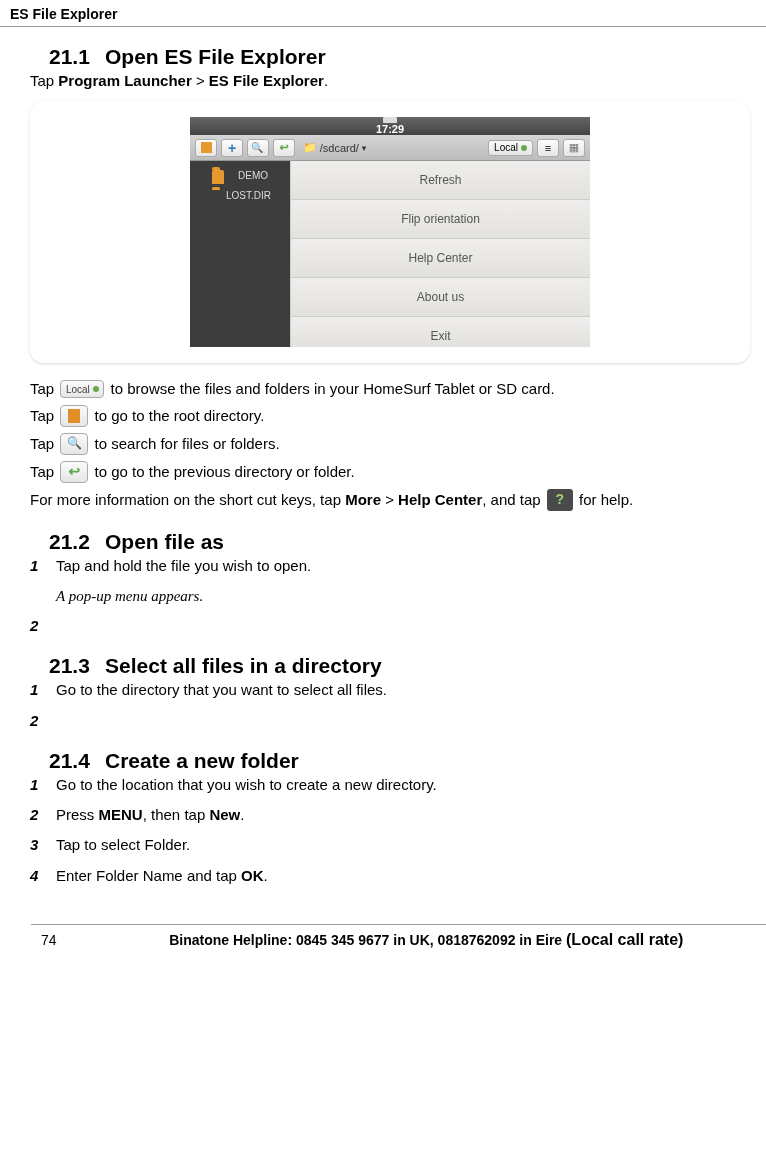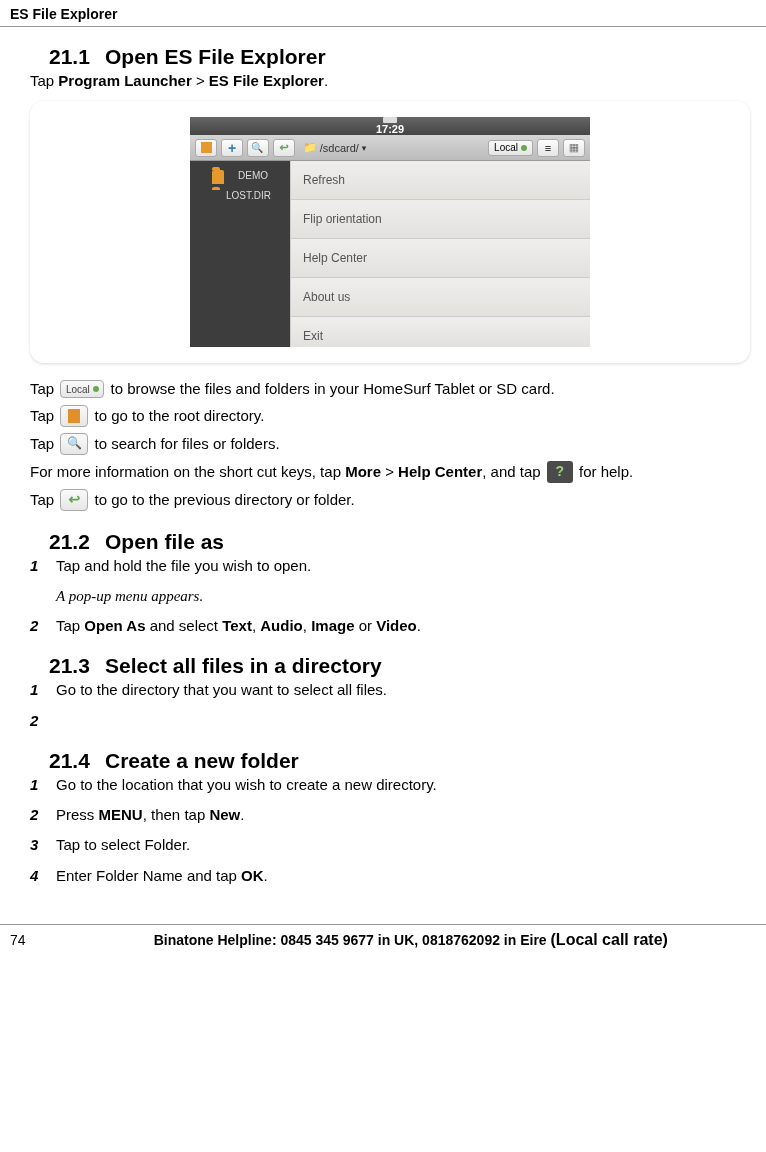--- a/index.html
+++ b/index.html
@@ -114,20 +114,21 @@
     background:#e9e8e5;
     border-left:1px solid #ccc;
     margin: 0 0 0 0;
   }
   .ctxmenu .mitem {
     padding: 12px 12px;
     border-bottom: 1px solid #ccc;
     color:#555;
     font-size:12px;
     background:linear-gradient(#efeeec,#e2e1de);
+    text-align:center;
   }
   .ctxmenu .mitem:last-child { border-bottom:none; padding-bottom:4px; }
 
   .inline-icon {
     display:inline-flex; align-items:center; justify-content:center;
     vertical-align:middle;
     width:28px; height:22px;
     border:1px solid #aaa; border-radius:4px;
     background:linear-gradient(#fafafa,#e6e6e6);
     margin: 0 2px;
@@ -150,20 +151,21 @@
   .numitem .num { font-style:italic; font-weight:bold; width:16px; flex-shrink:0; }
   .numitem .txt .b { font-weight:bold; }
   .numitem .sub { font-style:italic; display:block; margin-top:10px;font-family:Liberation Serif, serif; }
 
   .footer {
     border-top: 1px solid #999;
     margin-top: 20px;
     padding: 6px 10px 10px 10px;
     display:flex; align-items:center; gap: 40px;
     font-size: 14px;
+    margin-left: 31px;
   }
   .footer .pg { font-size: 14px; }
   .footer .hl { font-weight:bold; flex:1; text-align:center;}
   .footer .hl .lc { font-weight:bold; font-size:16px; }
 </style>
 </head>
 <body>
 
 <div class="page-header">
   <span>ES File Explorer</span>
@@ -229,42 +231,39 @@
         <span class="dot"></span>
       </span><span> to browse the files and folders in your HomeSurf Tablet or SD card.</span>
   </p>
   <p class="para">
     <span>Tap </span><span class="inline-icon root"></span><span> to go to the root directory.</span>
   </p>
   <p class="para">
     <span>Tap </span><span class="inline-icon search"></span><span> to search for files or folders.</span>
   </p>
   <p class="para">
+    <span>Tap </span><span class="inline-icon back"></span><span> to go to the previous directory or folder.</span>
+  </p>
+  <p class="para">
     <span>For more information on the short cut keys, tap </span><span class="b">More</span><span> &gt; </span><span class="b">Help Center</span><span>, and tap </span><span class="inline-icon help"></span><span> for help.</span>
-  </p>
-  <p class="para">
-    <span>Tap </span><span class="inline-icon back"></span><span> to go to the previous directory or folder.</span>
   </p>
 
   <h2>
     <span class="secno">21.2</span><span>Open file as</span>
   </h2>
   <div class="numlist">
     <div class="numitem">
       <span class="num">1</span>
       <span class="txt">
         <span>Tap and hold the file you wish to open.</span>
         <span class="sub">A pop-up menu appears.</span>
       </span>
     </div>
     <div class="numitem">
       <span class="num">2</span>
-      <span class="txt">
-        <span>Tap </span><span class="b">Open As</span><span> and select </span><span class="b">Text</span><span>, </span><span class="b">Audio</span><span>, </span><span class="b">Image</span><span> or </span><span class="b">Video</span><span>.</span>
-      </span>
     </div>
   </div>
 
   <h2>
     <span class="secno">21.3</span><span>Select all files in a directory</span>
   </h2>
   <div class="numlist">
     <div class="numitem">
       <span class="num">1</span>
       <span class="txt"><span>Go to the directory that you want to select all files.</span></span>

